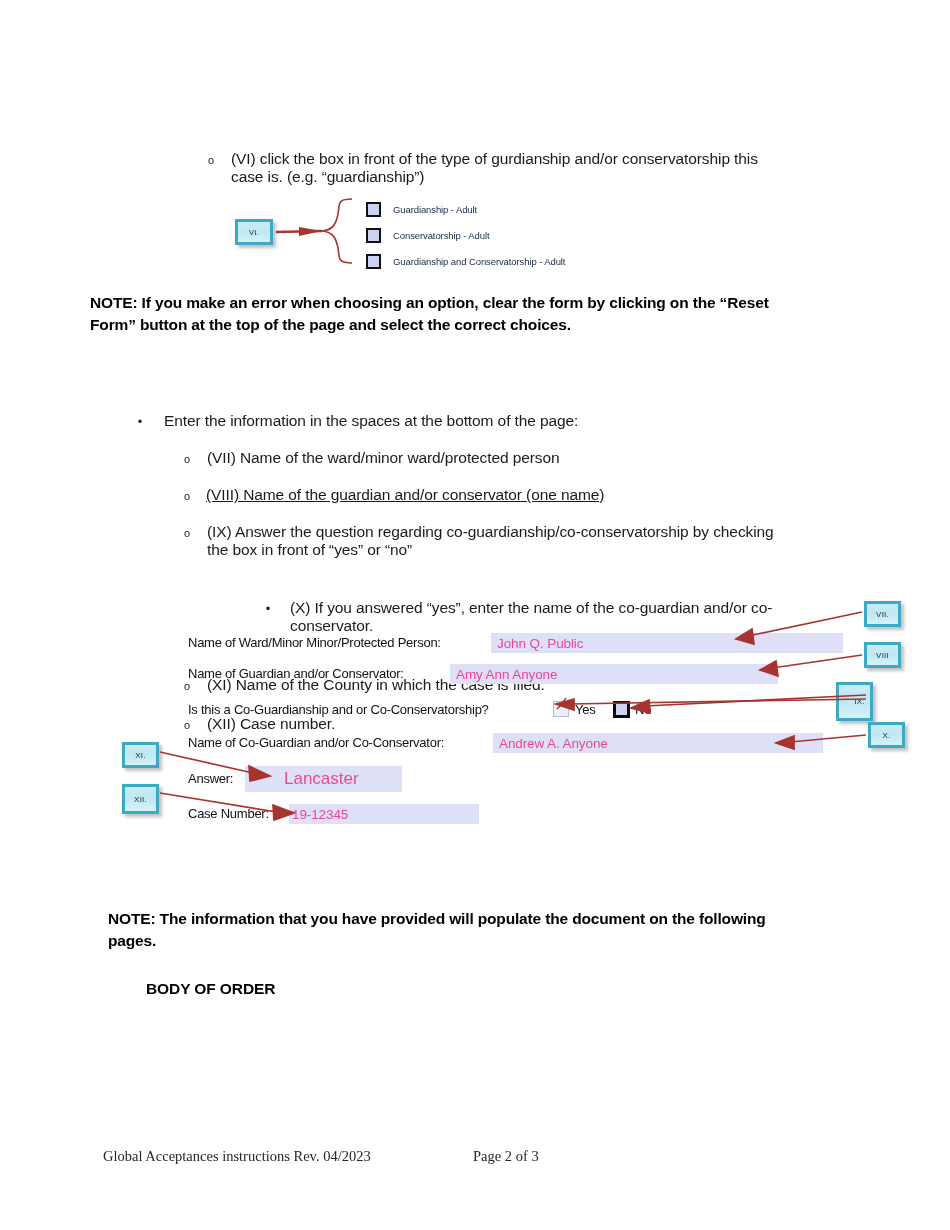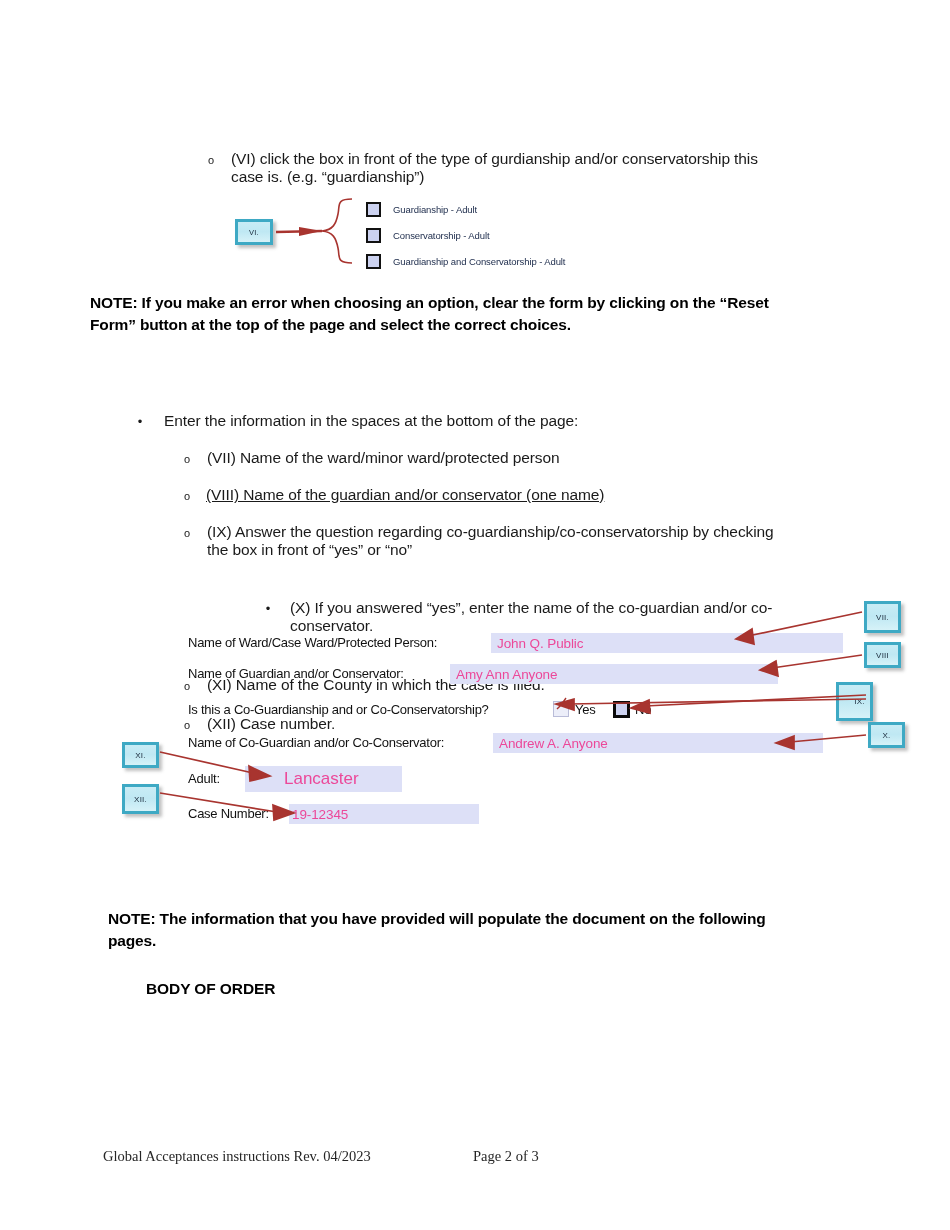--- a/index.html
+++ b/index.html
@@ -212,46 +212,46 @@
     <span class="marker hollow" style="left:0px; top:0px; width:12px;">o</span>
     <div class="body-text" style="margin-left:26px;">(XI) Name of the County in which the case is filed.</div>
   </div>
 
   <div class="abs li" style="left:181px; top:535px; width:700px;">
     <span class="marker hollow" style="left:0px; top:0px; width:12px;">o</span>
     <div class="body-text" style="margin-left:26px;">(XII) Case number.</div>
   </div>
 
   <div class="f-field" style="left:491px; top:633px; width:352px;"></div>
-  <div class="f-label" style="left:188px; top:635px;">Name of Ward/Case Ward/Protected Person:</div>
+  <div class="f-label" style="left:188px; top:635px;">Name of Ward/Minor Minor/Protected Person:</div>
   <div class="f-value" style="left:497px; top:636px;">John Q. Public</div>
 
   <div class="f-field" style="left:450px; top:664px; width:328px;"></div>
   <div class="f-label" style="left:188px; top:666px;">Name of Guardian and/or Conservator:</div>
   <div class="f-value" style="left:456px; top:667px;">Amy Ann Anyone</div>
 
   <div class="f-label" style="left:188px; top:702px;">Is this a Co-Guardianship and or Co-Conservatorship?</div>
   <div class="yn-box-light" style="left:553px; top:701px;"></div>
   <div class="yn-label" style="left:575px; top:702px;">Yes</div>
   <div class="yn-box-dark" style="left:613px; top:701px;"></div>
   <div class="yn-label" style="left:635px; top:702px;">No</div>
 
   <div class="f-field" style="left:493px; top:733px; width:330px;"></div>
   <div class="f-label" style="left:188px; top:735px;">Name of Co-Guardian and/or Co-Conservator:</div>
   <div class="f-value" style="left:499px; top:736px;">Andrew A. Anyone</div>
 
   <div class="f-field" style="left:245px; top:766px; width:157px; height:26px;"></div>
-  <div class="f-label" style="left:188px; top:771px;">Adult:</div>
+  <div class="f-label" style="left:188px; top:771px;">Answer:</div>
   <div class="f-value large" style="left:284px; top:769px;">Lancaster</div>
 
   <div class="f-field" style="left:289px; top:804px; width:190px;"></div>
   <div class="f-label" style="left:188px; top:806px;">Case Number:</div>
   <div class="f-value" style="left:292px; top:807px;">19-12345</div>
 
-  <div class="callout big" style="left:864px; top:601px; width:37px; height:32px;">VII.</div>
+  <div class="callout big" style="left:864px; top:601px; width:37px; height:26px;">VII.</div>
   <div class="callout big" style="left:864px; top:642px; width:37px; height:26px;">VIII</div>
   <div class="callout big" style="left:836px; top:682px; width:37px; height:39px;padding-left:10px;">IX.</div>
   <div class="callout big" style="left:868px; top:722px; width:37px; height:26px;">X.</div>
 
   <div class="callout big" style="left:122px; top:742px; width:37px; height:26px;">XI.</div>
   <div class="callout big" style="left:122px; top:784px; width:37px; height:30px;">XII.</div>
 
   <div class="abs bold-note" style="left:108px; top:908px; width:760px;">
     <div>NOTE: The information that you have provided will populate the document on the following</div>
     <div>pages.</div>

